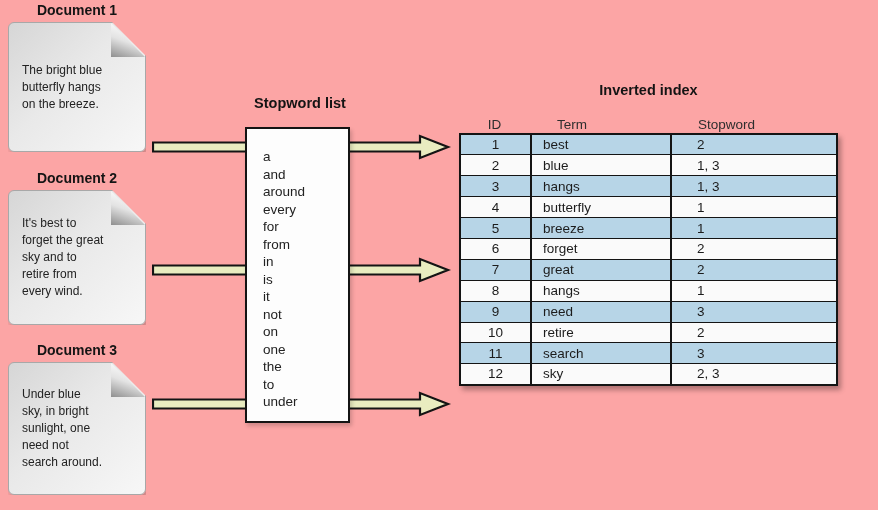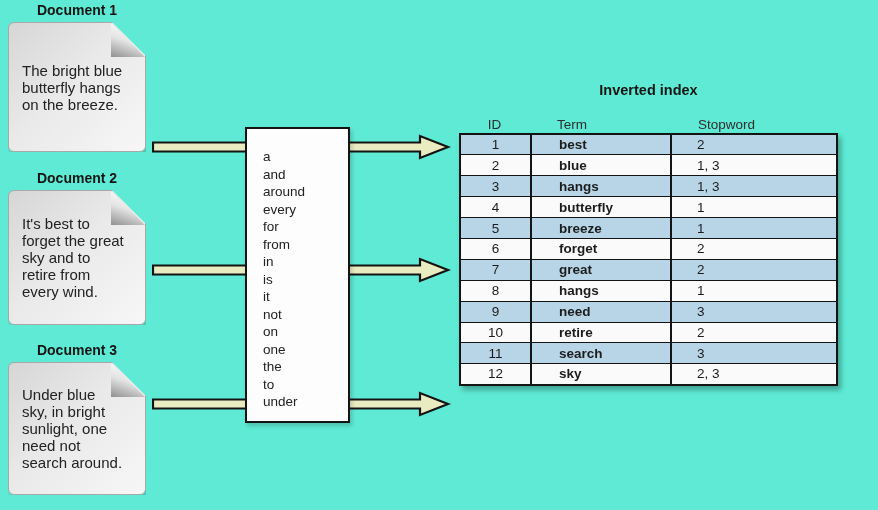--- a/index.html
+++ b/index.html
@@ -6,21 +6,21 @@
   html, body { background: #ffffff; }
   body {
     font-family: "Liberation Sans", sans-serif;
     color: #1c1c1c;
     -webkit-font-smoothing: antialiased;
   }
   .canvas {
     position: relative;
     width: 878px;
     height: 510px;
-    background: #5eead4;
+    background: #fca5a5;
     overflow: hidden;
   }
 
   
   .doc-title {
     position: absolute;
     left: 8px;
     width: 138px;
     text-align: center;
     font-weight: bold;
@@ -46,21 +46,21 @@
     top: 0;
     right: 0;
     width: 34px;
     height: 34px;
     clip-path: polygon(0 0, 100% 100%, 0 100%);
     background: linear-gradient(200deg, #ffffff 15%, #e3e3e3 55%, #8f8f8f 100%);
   }
   .page-text {
     padding-left: 13px;
     padding-right: 4px;
-    font-size: 15px;
+    font-size: 12px;
     line-height: 17px;
     white-space: pre-line;
     color: #222222;
   }
 
   
   .arrow {
     position: absolute;
     left: 152px;
     width: 300px;
@@ -143,21 +143,21 @@
     height: 20.9px;
     padding: 0;
     font-size: 13.5px;
     color: #1c1c1c;
     border-top: 1px solid #141414;
     border-bottom: 1px solid #141414;
     overflow: hidden;
     white-space: nowrap;
   }
   table.index td.c1 { width: 71px;  text-align: center; border-right: 2px solid #141414; }
-  table.index td.c2 { width: 140px; padding-left: 27px; border-right: 2px solid #141414; font-weight: bold; }
+  table.index td.c2 { width: 140px; padding-left: 11px; border-right: 2px solid #141414; }
   table.index td.c3 { padding-left: 25px; }
   table.index tr.blue td  { background: #b7d5e7; }
   table.index tr.white td { background: #fafafa; }
 </style>
 </head>
 <body>
 
 <div class="canvas">
 
   <svg class="arrow" style="top:134px" viewBox="0 0 300 26" xmlns="http://www.w3.org/2000/svg">
@@ -191,20 +191,21 @@
   <div class="doc-title" style="top:342px">Document 3</div>
   <div class="page" style="top:362px;height:133px">
     <div class="fold"></div>
     <div class="page-text">Under blue
 sky, in bright
 sunlight, one
 need not
 search around.</div>
   </div>
 
+  <div class="stop-title">Stopword list</div>
   <div class="stop-box">
     <div class="stop-word">a</div>
     <div class="stop-word">and</div>
     <div class="stop-word">around</div>
     <div class="stop-word">every</div>
     <div class="stop-word">for</div>
     <div class="stop-word">from</div>
     <div class="stop-word">in</div>
     <div class="stop-word">is</div>
     <div class="stop-word">it</div>

